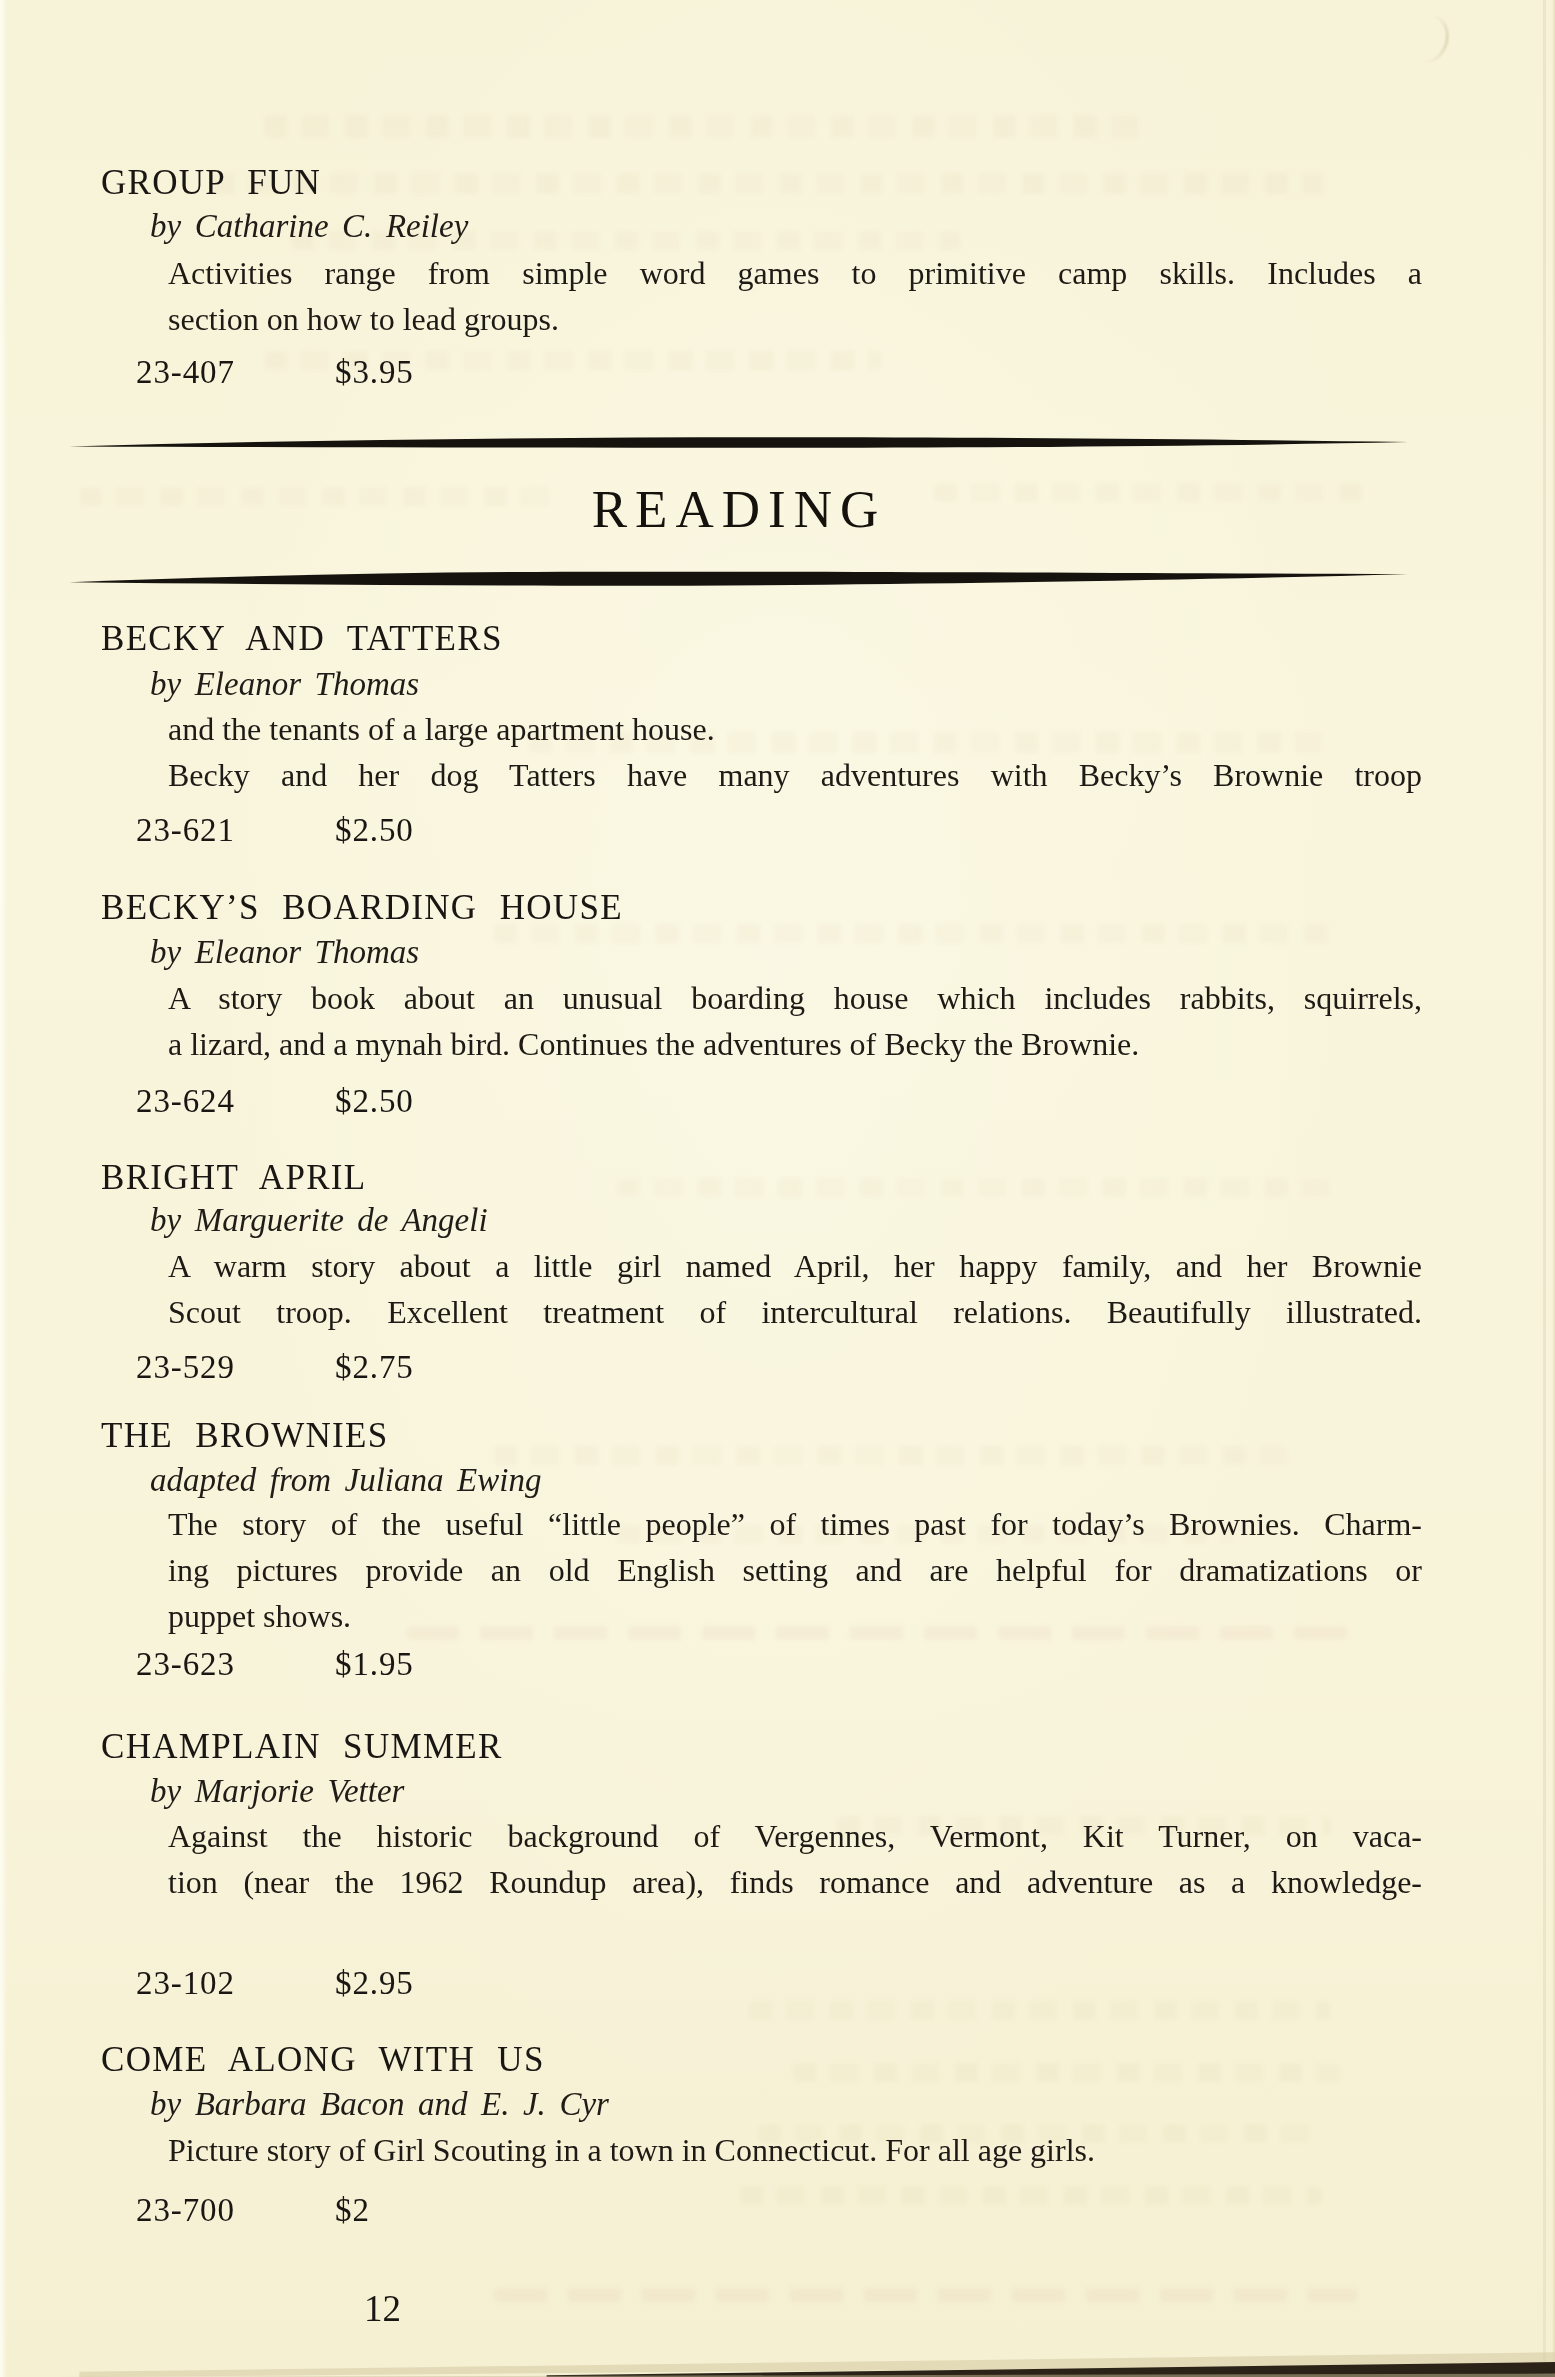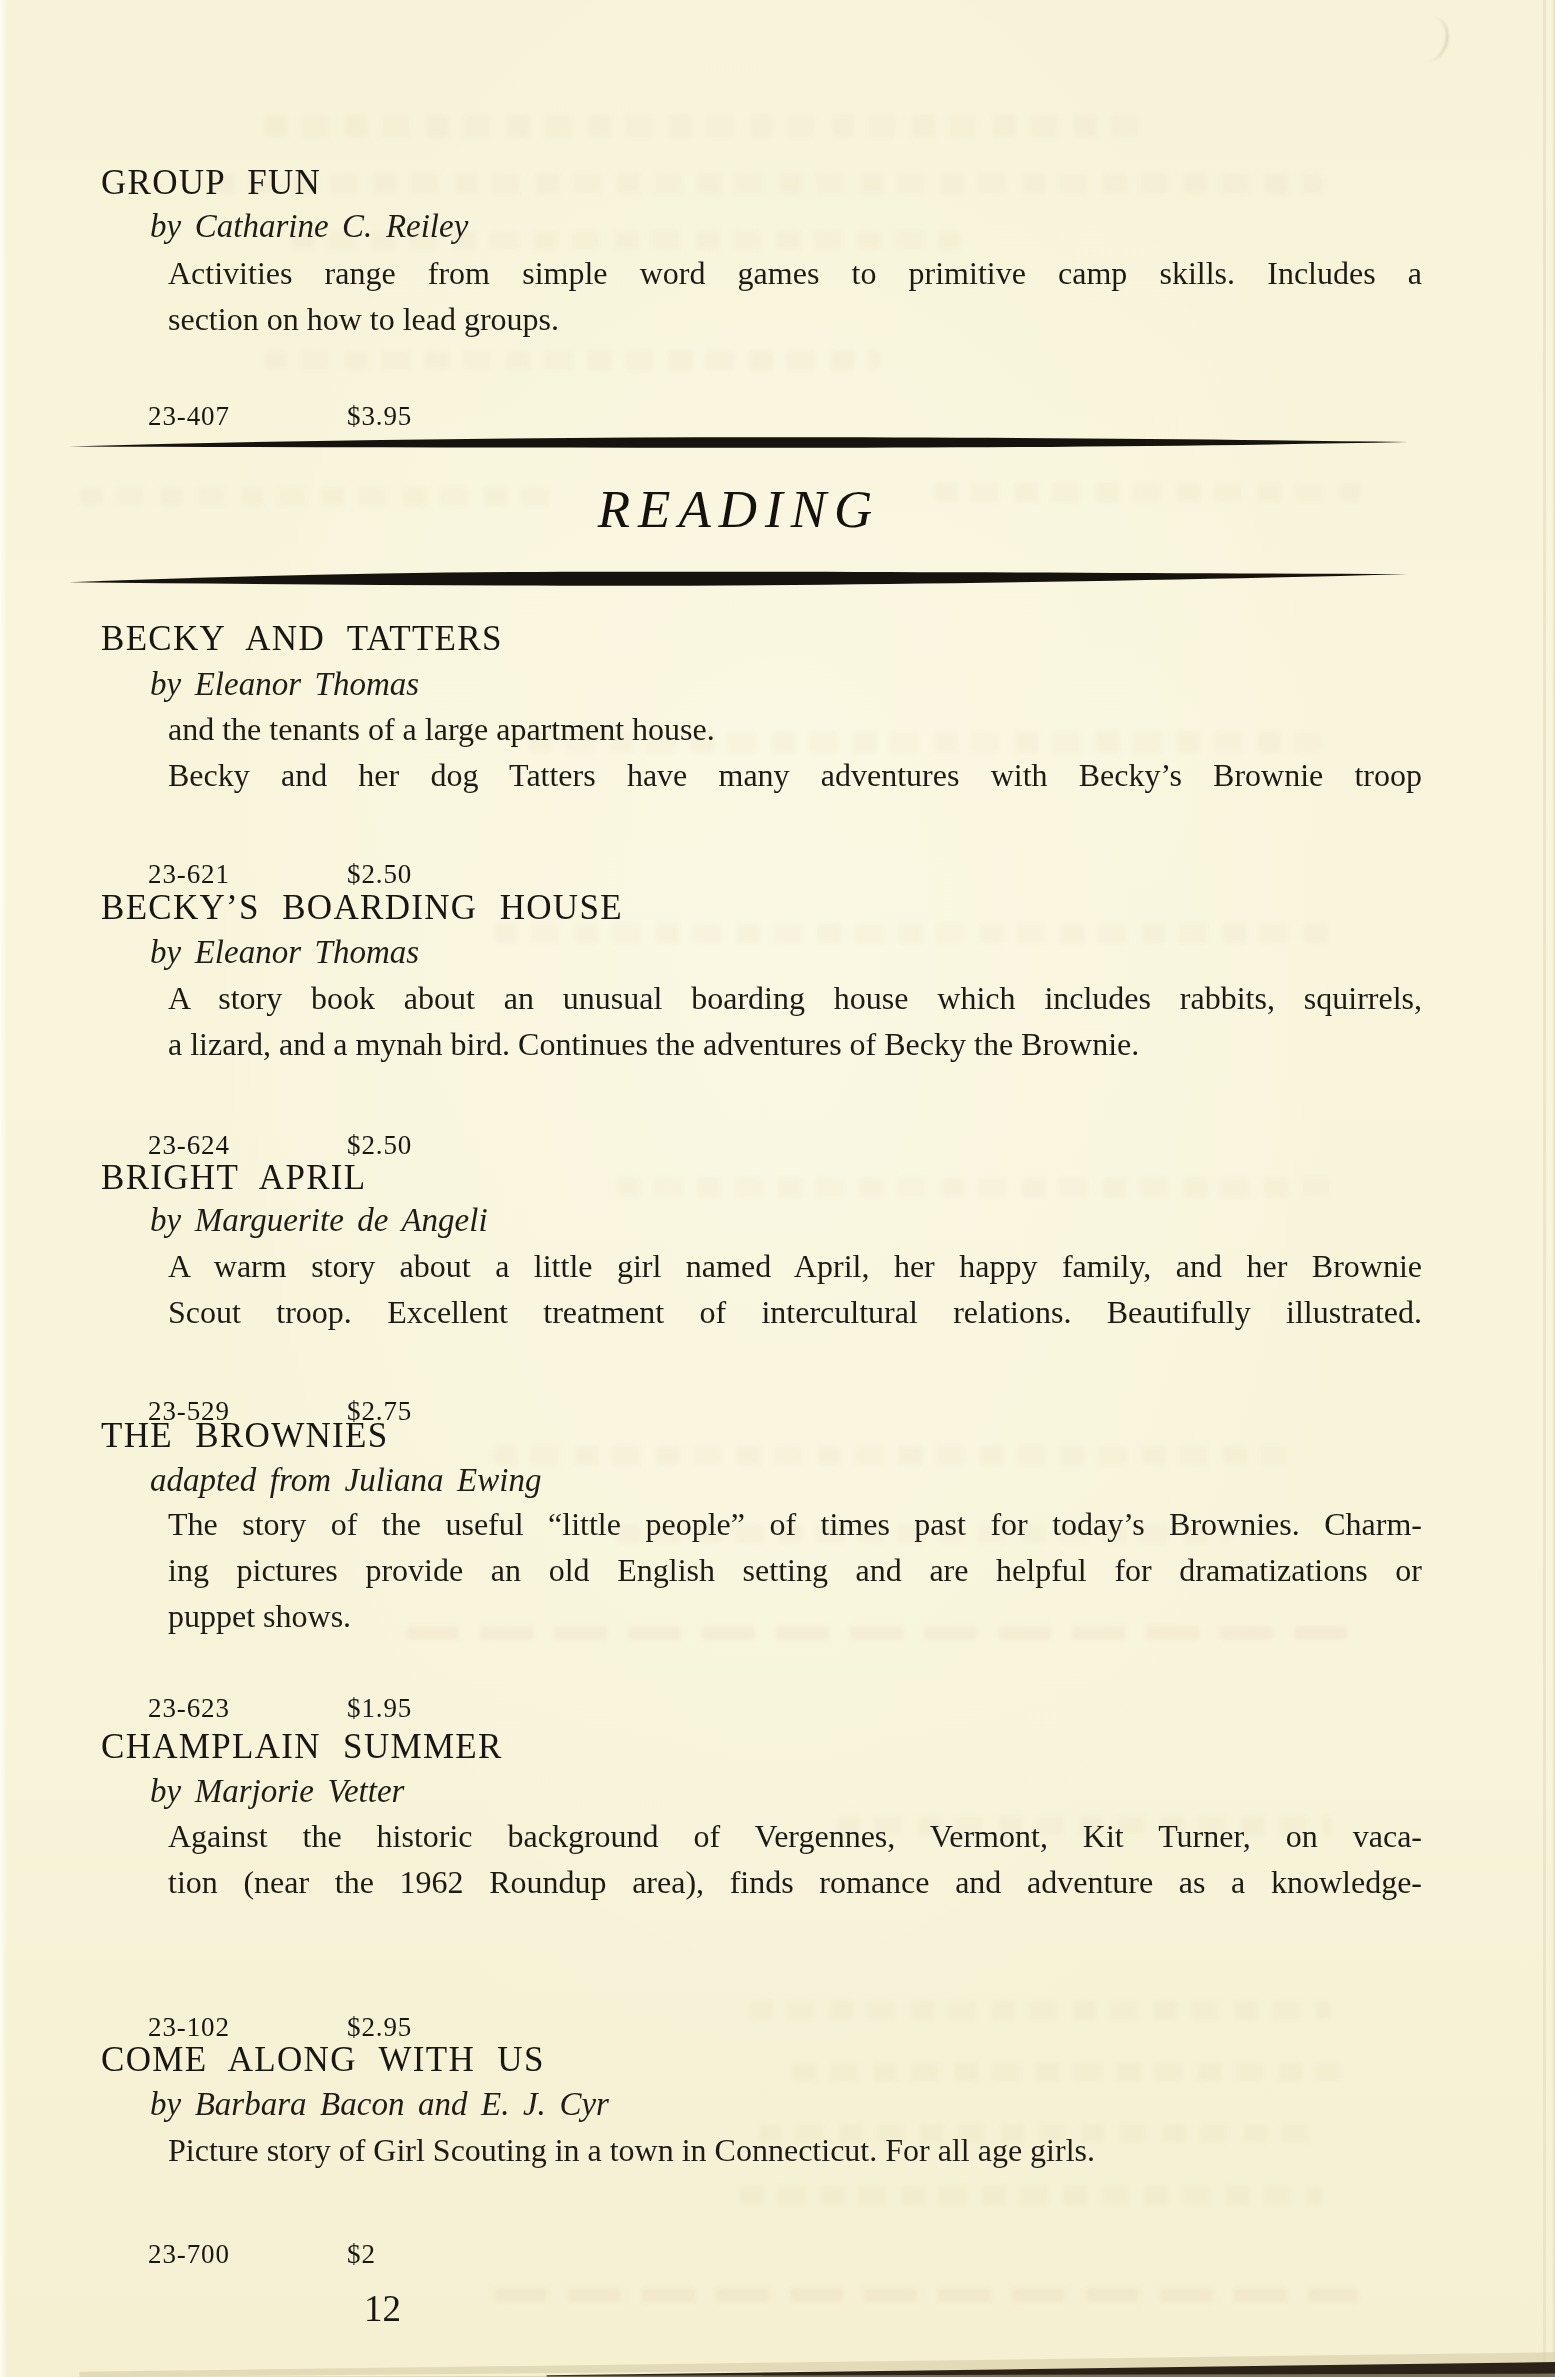--- a/index.html
+++ b/index.html
@@ -25,29 +25,28 @@
     font-style:italic;font-size:33px;line-height:37px;
     word-spacing:5.3px;color:#201c17;
   }
   .para{
     position:absolute;left:150px;width:1254px;
     font-size:32px;line-height:46px;color:#1e1a15;margin-left:18px;
   }
   .para .line{width:100%;}
   .para .line.just{text-align:justify;text-align-last:justify;text-justify:inter-word;}
   .codeline{
-    position:absolute;left:148px;
-    font-size:27px;line-height:37px;color:#191613;
+    position:absolute;left:136px;
+    font-size:33px;line-height:37px;color:#191613;
     letter-spacing:0.9px;
-    margin-top:44px;
   }
   .codeline .code{display:inline-block;width:199px;}
   .section-banner{
     position:absolute;left:69px;width:1340px;text-align:center;margin:0;
-    font-style:italic;font-weight:normal;font-size:53px;line-height:62px;
+    font-weight:normal;font-size:53px;line-height:62px;
     letter-spacing:8px;color:#15120e;
   }
   .rule{position:absolute;left:69px;width:1340px;height:19.4px;}
   .pageno{
     position:absolute;font-size:37px;line-height:41px;color:#191613;
   }
   .bleed{
     position:absolute;
     background:repeating-linear-gradient(90deg,
       rgba(150,118,62,.55) 0 23px, rgba(150,118,62,0) 23px 37px,

